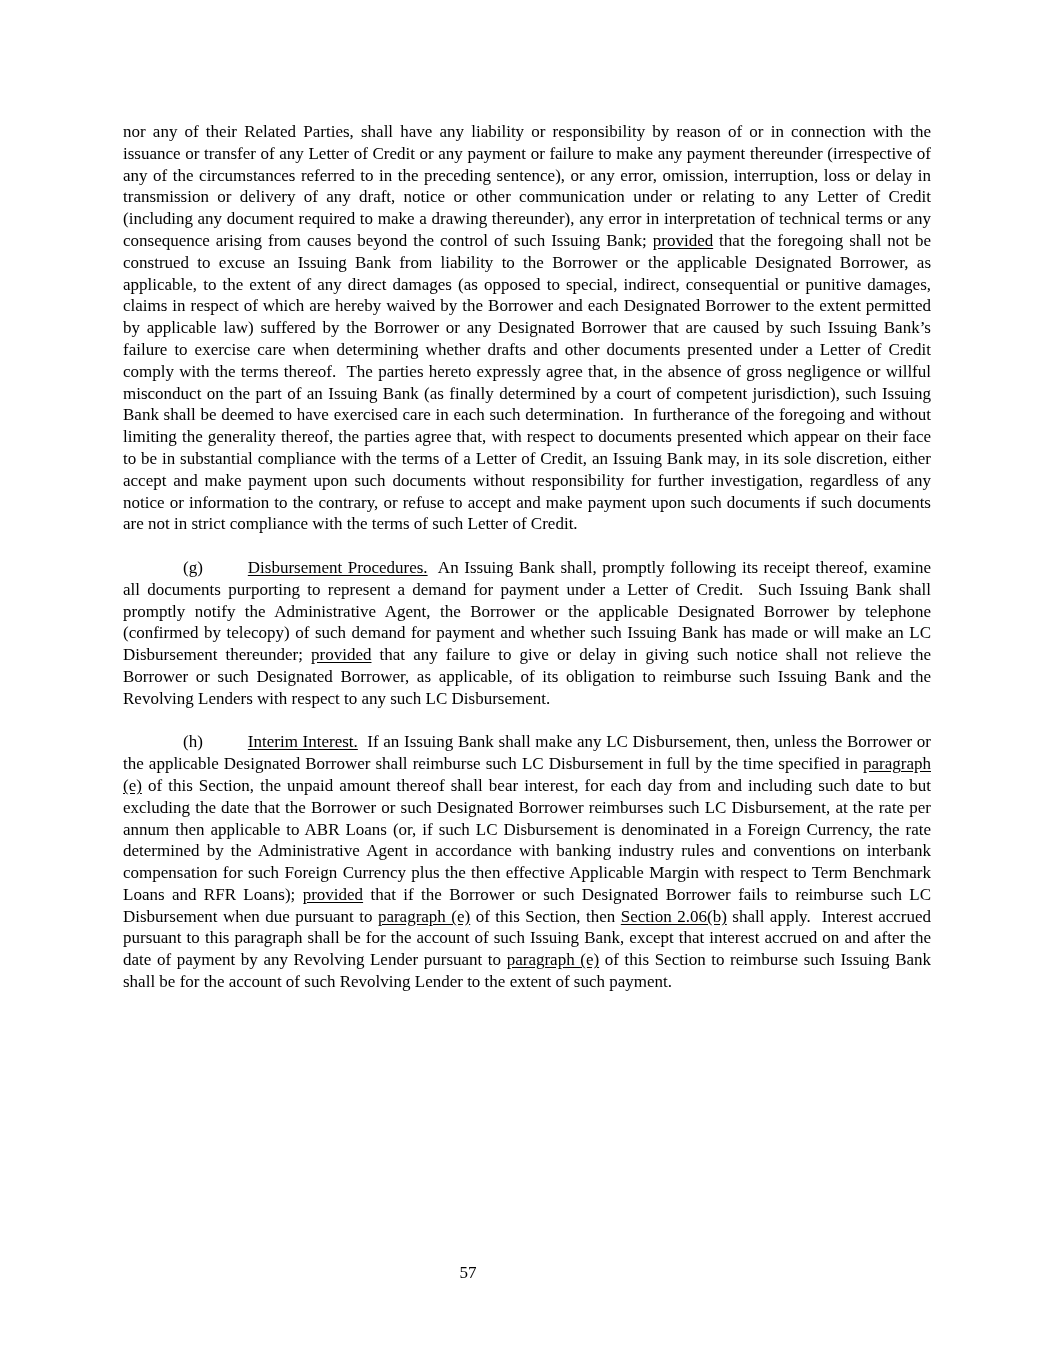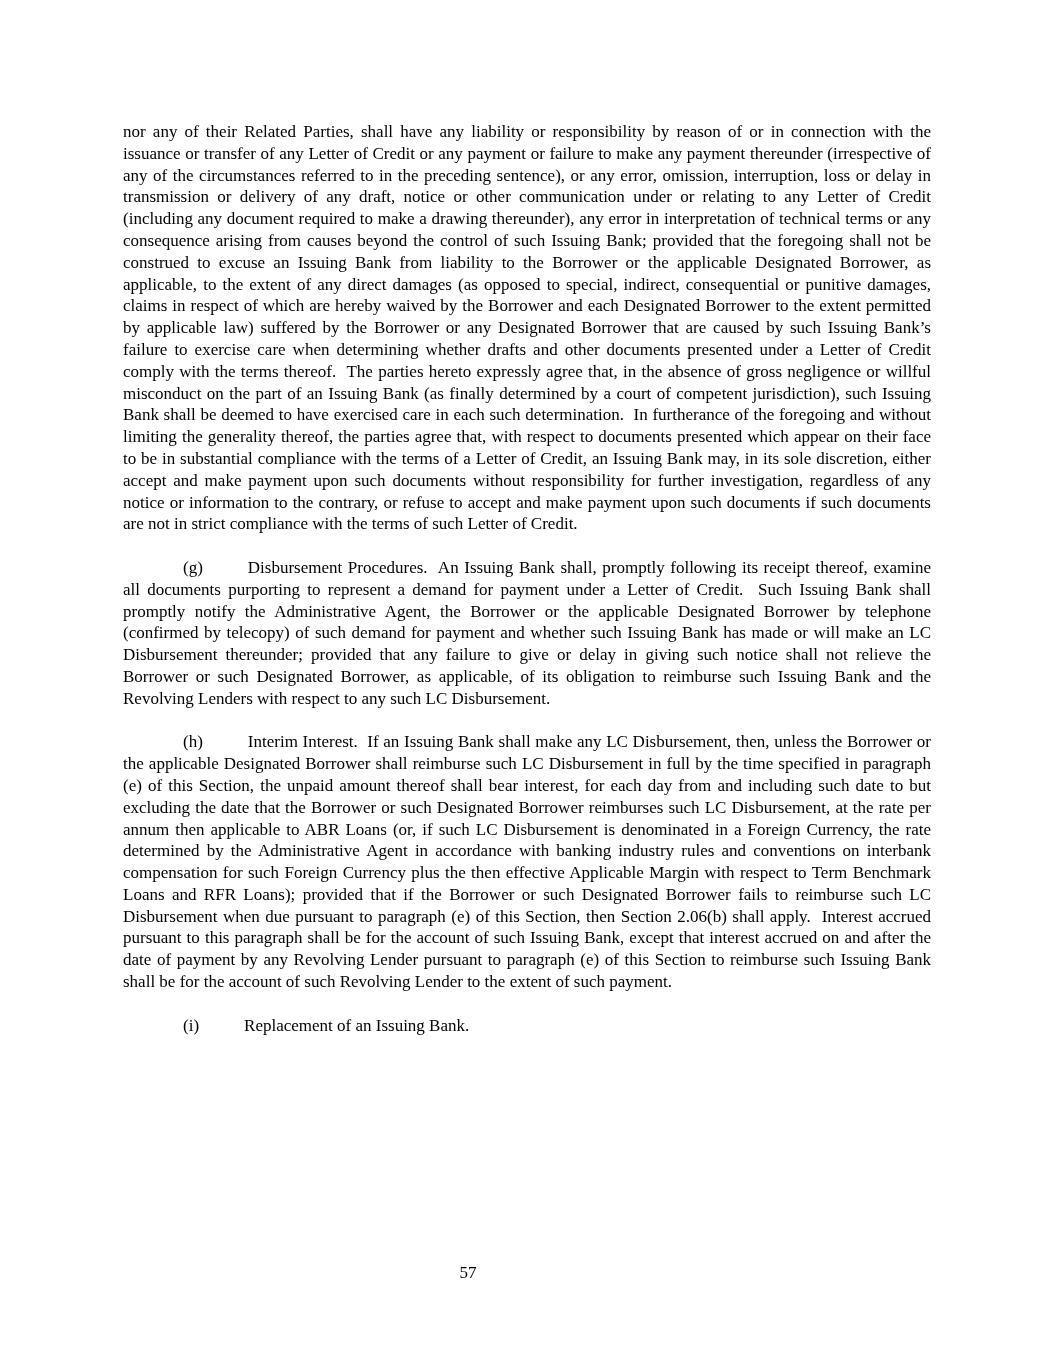--- a/index.html
+++ b/index.html
@@ -13,29 +13,28 @@
   p.para {
     margin: 0 0 21.8px 0;
     font-size: 17px;
     line-height: 21.8px;
     text-align: justify;
   }
   p.lvl1 { text-indent: 60px; }
   p.lvl2 { text-indent: 127px; }
   p.just-last { text-align-last: justify; }
   .tab  { display: inline-block; width: 45px; }
-  .u    { text-underline-offset: 2px; }
+  .u    { text-decoration: underline; text-underline-offset: 2px; }
   .footer {
     position: absolute; top: 1262px; left: 0; width: 936px;
     text-align: center; font-size: 17px; line-height: 21.8px;
   }
 </style>
 </head>
 <body>
 
 <div class="doc">
   <p class="para"><span class="t">nor any of their Related Parties, shall have any liability or responsibility by reason of or in connection with the issuance or transfer of any Letter of Credit or any payment or failure to make any payment thereunder (irrespective of any of the circumstances referred to in the preceding sentence), or any error, omission, interruption, loss or delay in transmission or delivery of any draft, notice or other communication under or relating to any Letter of Credit (including any document required to make a drawing thereunder), any error in interpretation of technical terms or any consequence arising from causes beyond the control of such Issuing Bank; </span><span class="u">provided</span><span class="t"> that the foregoing shall not be construed to excuse an Issuing Bank from liability to the Borrower or the applicable Designated Borrower, as applicable, to the extent of any direct damages (as opposed to special, indirect, consequential or punitive damages, claims in respect of which are hereby waived by the Borrower and each Designated Borrower to the extent permitted by applicable law) suffered by the Borrower or any Designated Borrower that are caused by such Issuing Bank’s failure to exercise care when determining whether drafts and other documents presented under a Letter of Credit comply with the terms thereof.&nbsp; The parties hereto expressly agree that, in the absence of gross negligence or willful misconduct on the part of an Issuing Bank (as finally determined by a court of competent jurisdiction), such Issuing Bank shall be deemed to have exercised care in each such determination.&nbsp; In furtherance of the foregoing and without limiting the generality thereof, the parties agree that, with respect to documents presented which appear on their face to be in substantial compliance with the terms of a Letter of Credit, an Issuing Bank may, in its sole discretion, either accept and make payment upon such documents without responsibility for further investigation, regardless of any notice or information to the contrary, or refuse to accept and make payment upon such documents if such documents are not in strict compliance with the terms of such Letter of Credit.</span></p>
   <p class="para lvl1"><span class="t">(g)</span><span class="tab"></span><span class="u">Disbursement Procedures.</span><span class="t">&nbsp; An Issuing Bank shall, promptly following its receipt thereof, examine all documents purporting to represent a demand for payment under a Letter of Credit.&nbsp; Such Issuing Bank shall promptly notify the Administrative Agent, the Borrower or the applicable Designated Borrower by telephone (confirmed by telecopy) of such demand for payment and whether such Issuing Bank has made or will make an LC Disbursement thereunder; </span><span class="u">provided</span><span class="t"> that any failure to give or delay in giving such notice shall not relieve the Borrower or such Designated Borrower, as applicable, of its obligation to reimburse such Issuing Bank and the Revolving Lenders with respect to any such LC Disbursement.</span></p>
   <p class="para lvl1"><span class="t">(h)</span><span class="tab"></span><span class="u">Interim Interest.</span><span class="t">&nbsp; If an Issuing Bank shall make any LC Disbursement, then, unless the Borrower or the applicable Designated Borrower shall reimburse such LC Disbursement in full by the time specified in </span><span class="u">paragraph (e)</span><span class="t"> of this Section, the unpaid amount thereof shall bear interest, for each day from and including such date to but excluding the date that the Borrower or such Designated Borrower reimburses such LC Disbursement, at the rate per annum then applicable to ABR Loans (or, if such LC Disbursement is denominated in a Foreign Currency, the rate determined by the Administrative Agent in accordance with banking industry rules and conventions on interbank compensation for such Foreign Currency plus the then effective Applicable Margin with respect to Term Benchmark Loans and RFR Loans); </span><span class="u">provided</span><span class="t"> that if the Borrower or such Designated Borrower fails to reimburse such LC Disbursement when due pursuant to </span><span class="u">paragraph (e)</span><span class="t"> of this Section, then </span><span class="u">Section 2.06(b)</span><span class="t"> shall apply.&nbsp; Interest accrued pursuant to this paragraph shall be for the account of such Issuing Bank, except that interest accrued on and after the date of payment by any Revolving Lender pursuant to </span><span class="u">paragraph (e)</span><span class="t"> of this Section to reimburse such Issuing Bank shall be for the account of such Revolving Lender to the extent of such payment.</span></p>
-  <p class="para lvl1"><span class="t">(i)</span><span class="tab"></span><span class="u">Replacement of an Issuing Bank.</span></p>
 </div>
 
 <div class="footer">57</div>
 
 </body></html>

